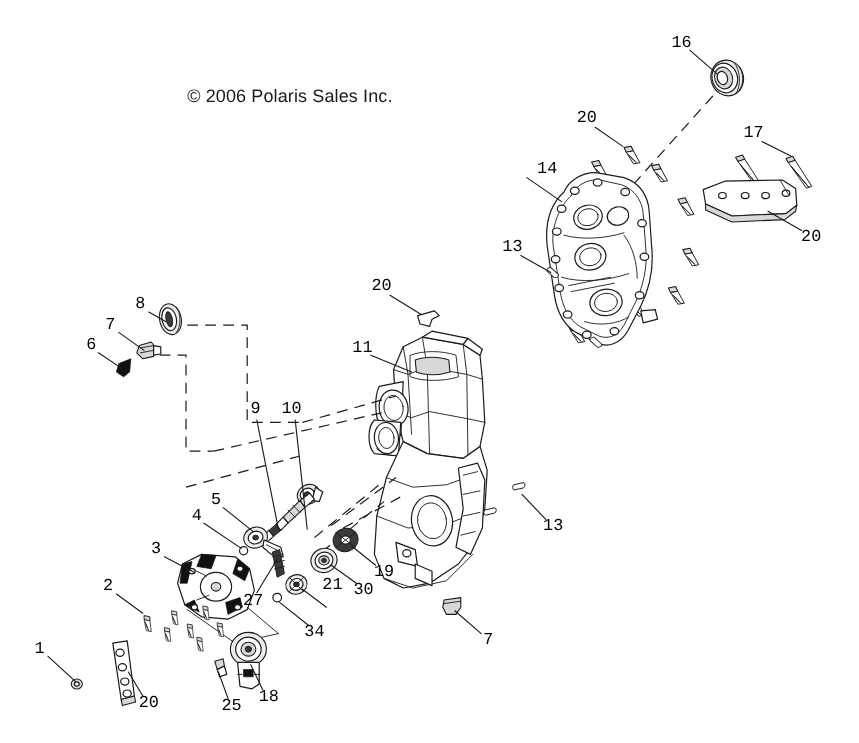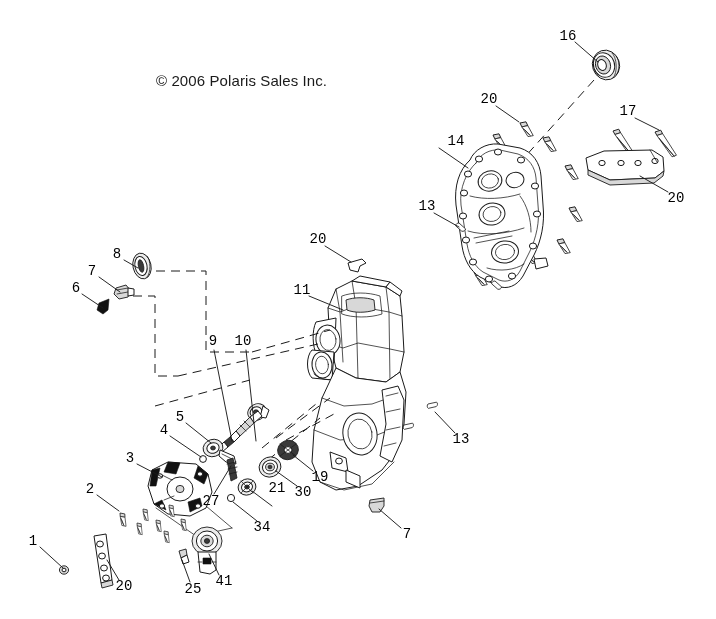--- a/index.html
+++ b/index.html
@@ -420,20 +420,20 @@
       <div class="callout" style="left: 456px; top: 141px;">14</div>
       <div class="callout" style="left: 489px; top: 99px;">20</div>
       <div class="callout" style="left: 568px; top: 36px;">16</div>
       <div class="callout" style="left: 628px; top: 111px;">17</div>
       <div class="callout" style="left: 676px; top: 198px;">20</div>
       <div class="callout" style="left: 320px; top: 477px;">19</div>
       <div class="callout" style="left: 303px; top: 492px;">30</div>
       <div class="callout" style="left: 277px; top: 488px;">21</div>
       <div class="callout" style="left: 262px; top: 527px;">34</div>
       <div class="callout" style="left: 211px; top: 501px;">27</div>
-      <div class="callout" style="left: 224px; top: 581px;">41</div>
+      <div class="callout" style="left: 224px; top: 581px;">18</div>
       <div class="callout" style="left: 193px; top: 589px;">25</div>
       <div class="callout" style="left: 124px; top: 586px;">20</div>
       <div class="callout" style="left: 407px; top: 534px;">7</div>
       <div class="callout" style="left: 461px; top: 439px;">13</div>
     </div>
 
 </div>
 
 </body></html>

